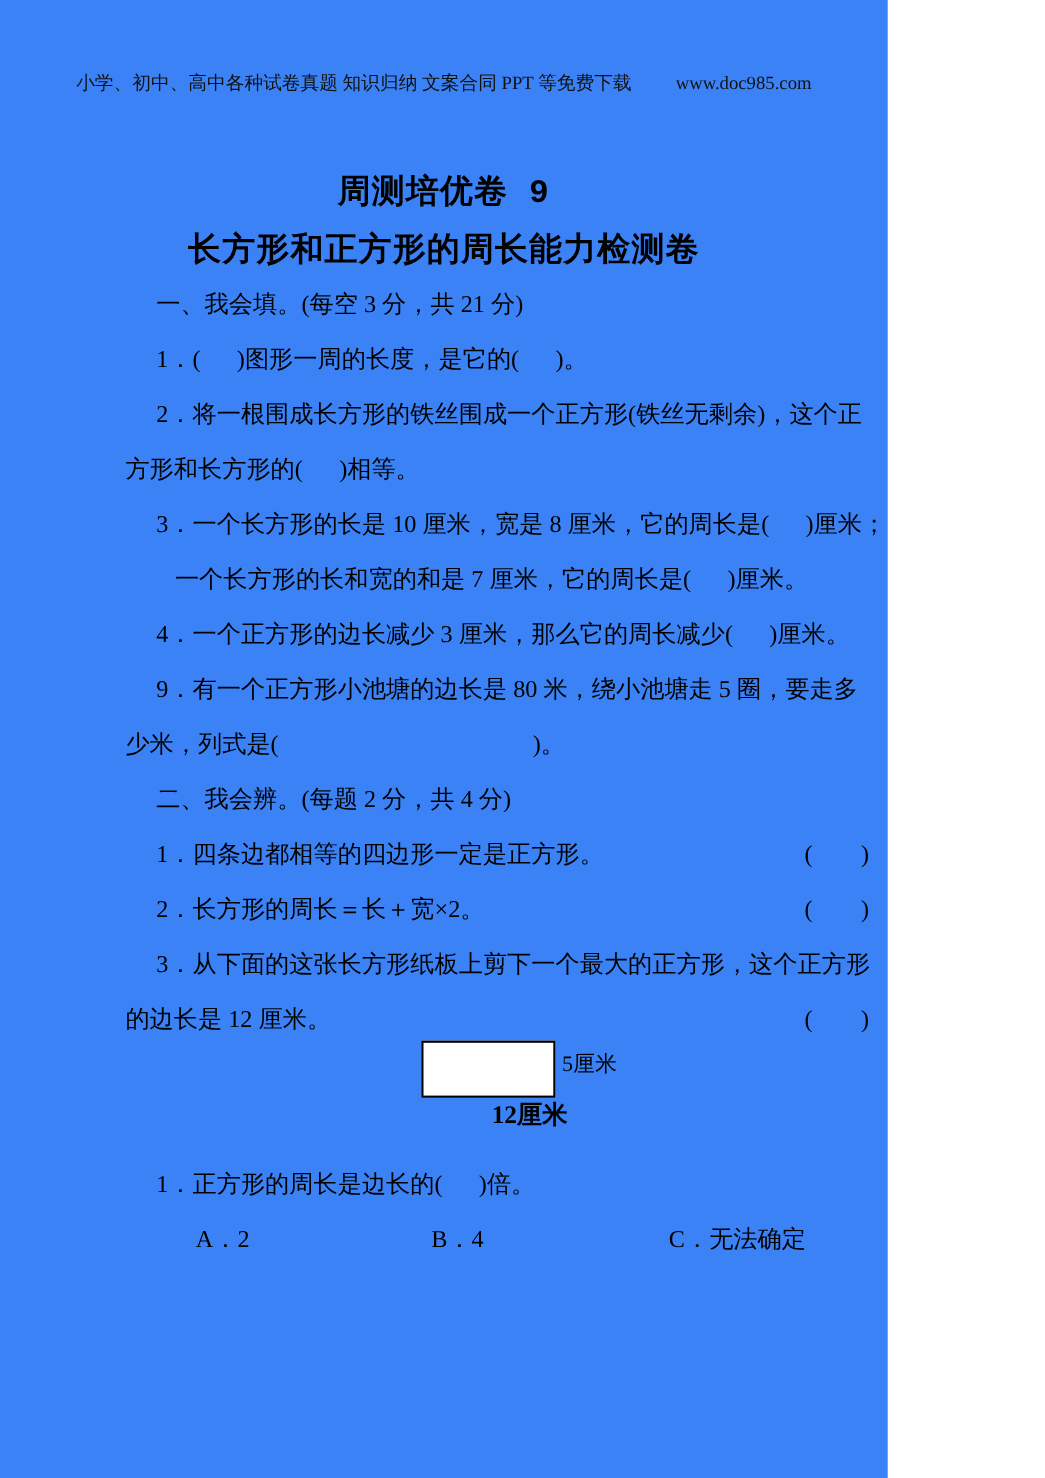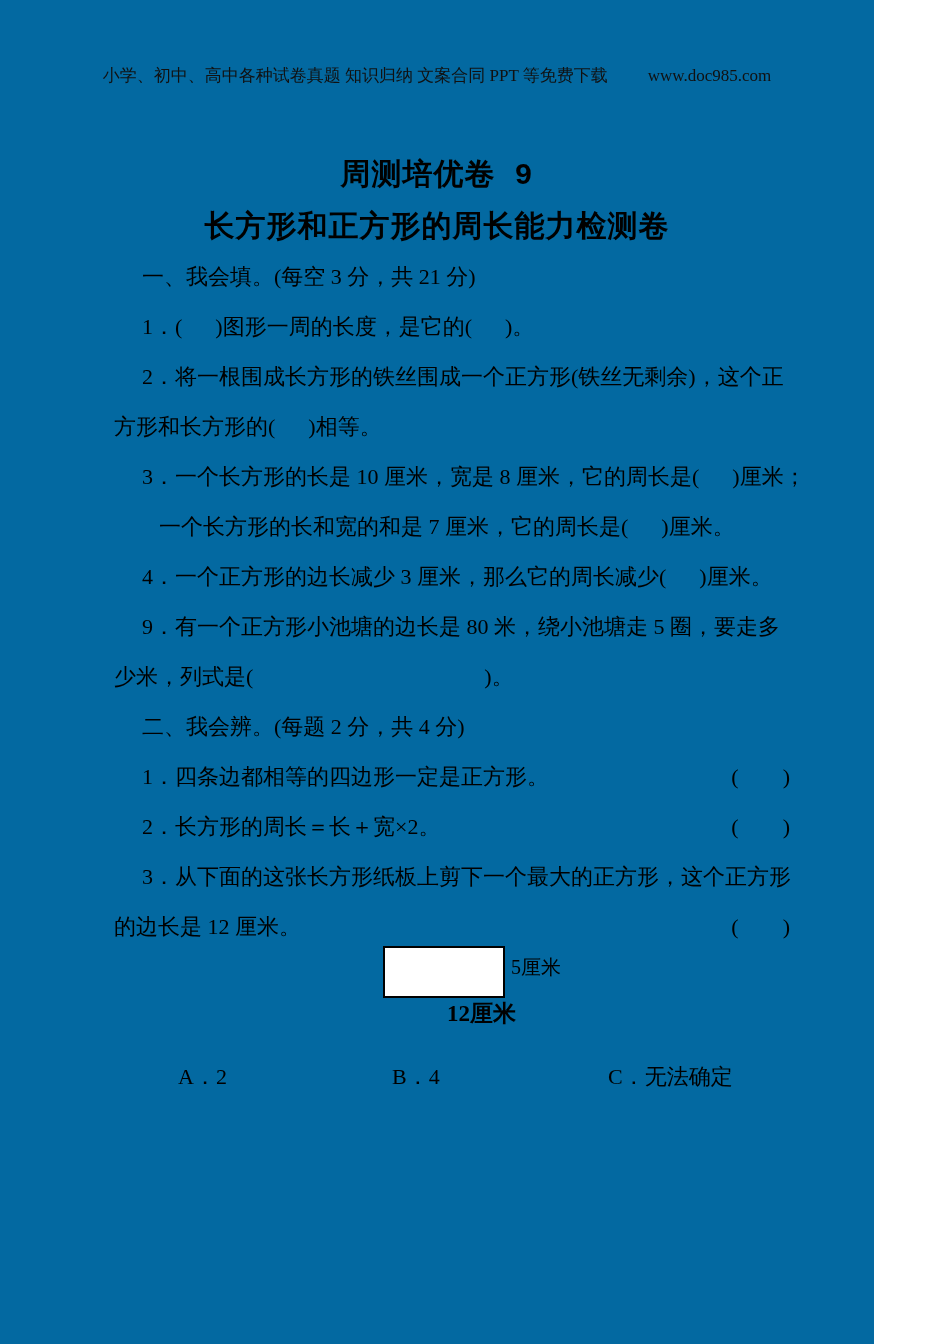--- a/index.html
+++ b/index.html
@@ -1,19 +1,19 @@
 <!DOCTYPE html>
 <html><head>
 <meta charset="utf-8">
 <style>
   html,body{margin:0;padding:0;background:#ffffff;}
   .page{
     position:relative;
-    width:874px;height:1344px;
-    background:#0369a1;color:#000000;
+    width:807px;height:1344px;
+    background:#3b82f6;color:#000000;
     font-family:"Liberation Serif","DejaVu Serif",serif;
     overflow:hidden;
   }
   .site-header{
     position:absolute;top:64px;left:0;right:0;
     display:flex;justify-content:center;align-items:baseline;gap:40px;
     font-size:17px;color:#111;
     white-space:pre;
   }
   .doc-title,.doc-subtitle{
@@ -96,20 +96,21 @@
       <span>的边长是 12 厘米。</span>
       <span>(　　)</span>
     </div>
 
     <div class="figure-block">
       <div class="rect-shape"></div>
       <div class="h-label">5厘米</div>
       <div class="w-label">12厘米</div>
     </div>
 
+    <div class="line">1．正方形的周长是边长的(      )倍。</div>
     <div class="line options-line">
       <span class="opt opt-a">A．2</span>
       <span class="opt opt-b">B．4</span>
       <span class="opt opt-c">C．无法确定</span>
     </div>
 
   </div>
 </div>
 
 </body></html>

